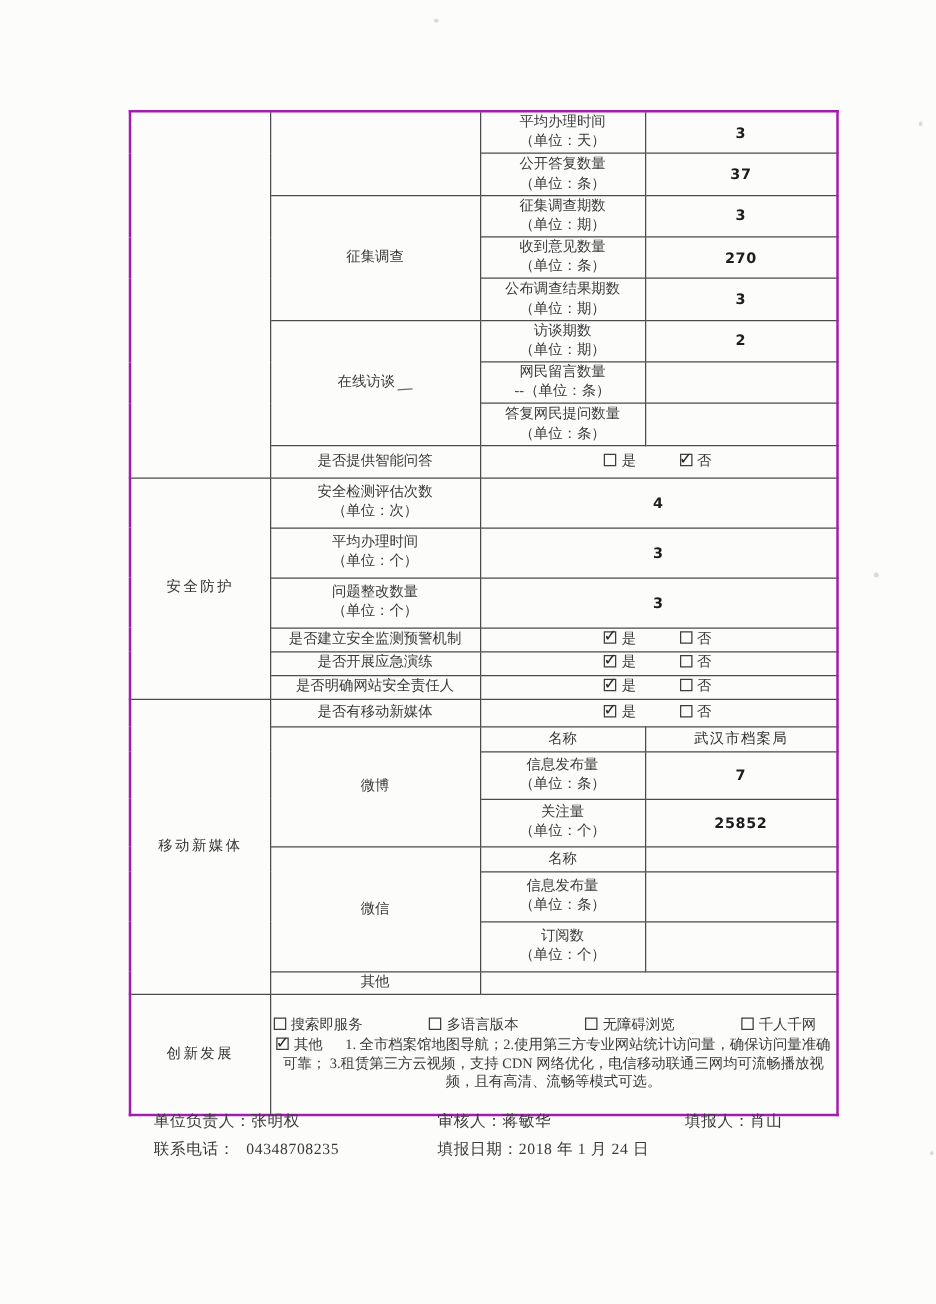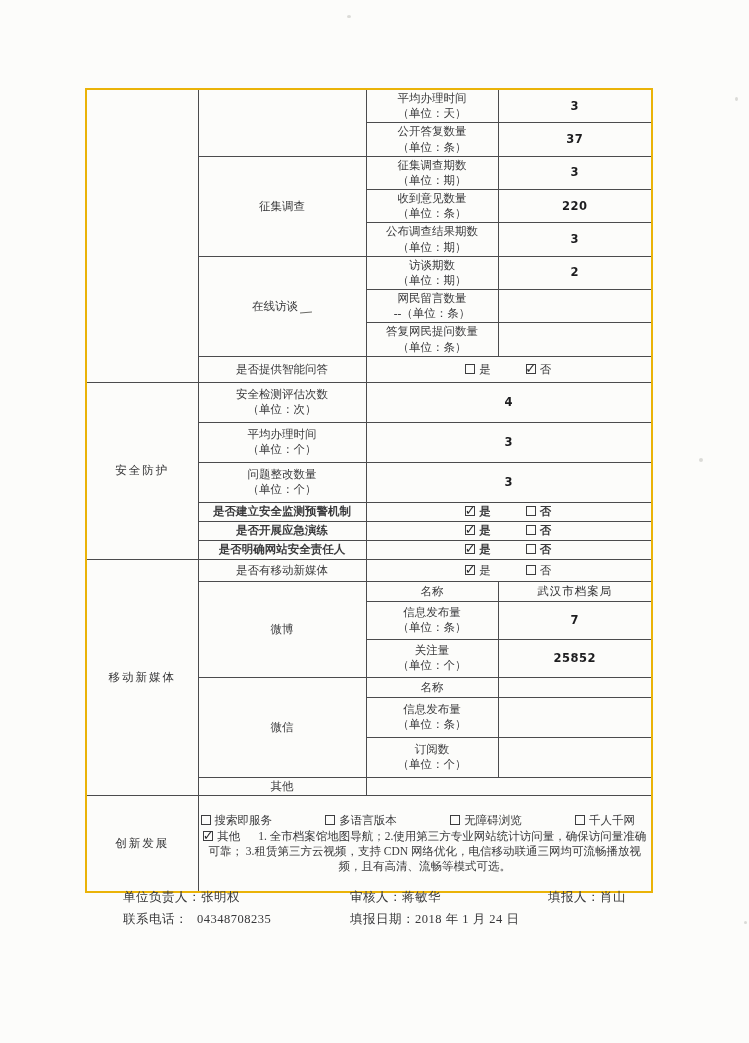--- a/index.html
+++ b/index.html
@@ -9,33 +9,33 @@
     background:#e9e9e7;
     font-family:"Liberation Serif","DejaVu Serif",serif;
   }
   .paper {
     position:relative; width:749px; height:1043px;
     background:#fcfcfa; overflow:hidden; color:#3a3a3c;
   }
   .speck { position:absolute; background:#a9a9a3; border-radius:50%; opacity:.4; }
 
   table.form {
-    position:absolute; left:85px; top:88px; width:566px;
+    position:absolute; left:103px; top:88px; width:566px;
     border-collapse:collapse; table-layout:fixed;
-    border:2px solid #eab308;
+    border:2px solid #a21caf;
     padding-left:12px;
   }
   table.form td {
     border:1px solid #4b4b4d;
     text-align:center; vertical-align:middle;
     padding:1px 2px; font-size:11.5px; line-height:1.32;
     overflow:hidden;
   }
   tr.h32 { height:32px; } tr.h26 { height:26px; }
-  tr.h40 { height:40px; } tr.h19 { height:19px;font-weight:bold; }
+  tr.h40 { height:40px; } tr.h19 { height:19px; }
   tr.h22 { height:22px; } tr.h20 { height:20px; }
   tr.h38 { height:38px; } tr.h18 { height:18px; }
   tr.h97 { height:97px; }
 
   td.cat { font-size:12px; letter-spacing:2px; color:#333335; }
   td.num {
     font-family:"DejaVu Sans","Liberation Sans",sans-serif;
     font-weight:600; font-size:12px; color:#1d1d1f; letter-spacing:.5px;
   }
   td.txtval { font-size:12px; letter-spacing:1px; color:#2f2f31;margin-top:18px; }
@@ -116,21 +116,21 @@
         <div>征集调查期数</div>
         <div>（单位：期）</div>
       </td>
       <td class="num">3</td>
     </tr>
     <tr class="h32">
       <td>
         <div>收到意见数量</div>
         <div>（单位：条）</div>
       </td>
-      <td class="num">220</td>
+      <td class="num">270</td>
     </tr>
     <tr class="h32">
       <td>
         <div>公布调查结果期数</div>
         <div>（单位：期）</div>
       </td>
       <td class="num">3</td>
     </tr>
     <tr class="h32">
       <td rowspan="3">

